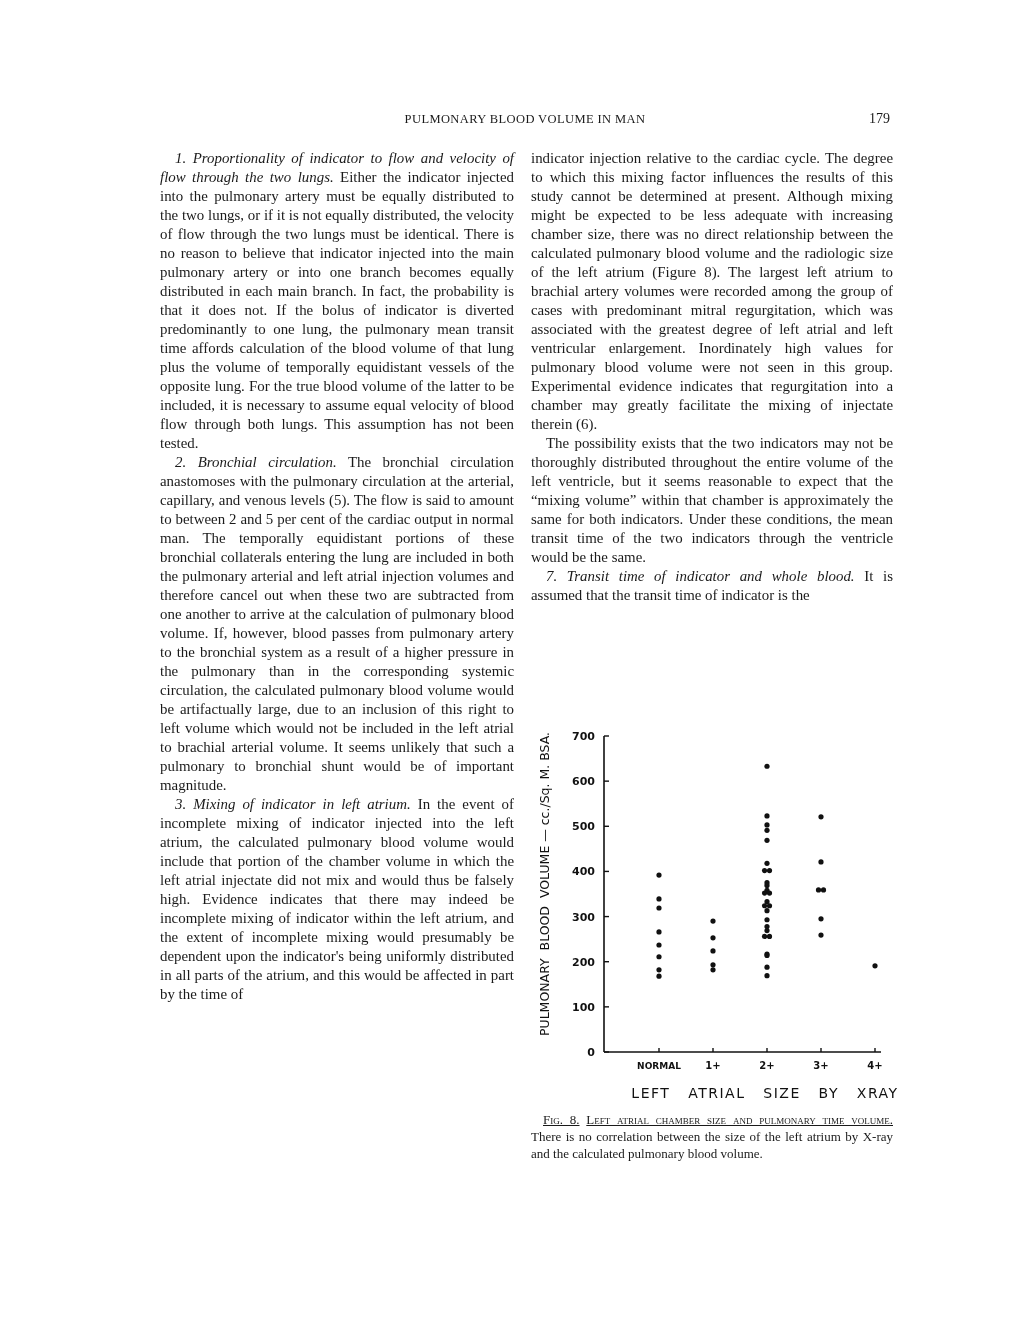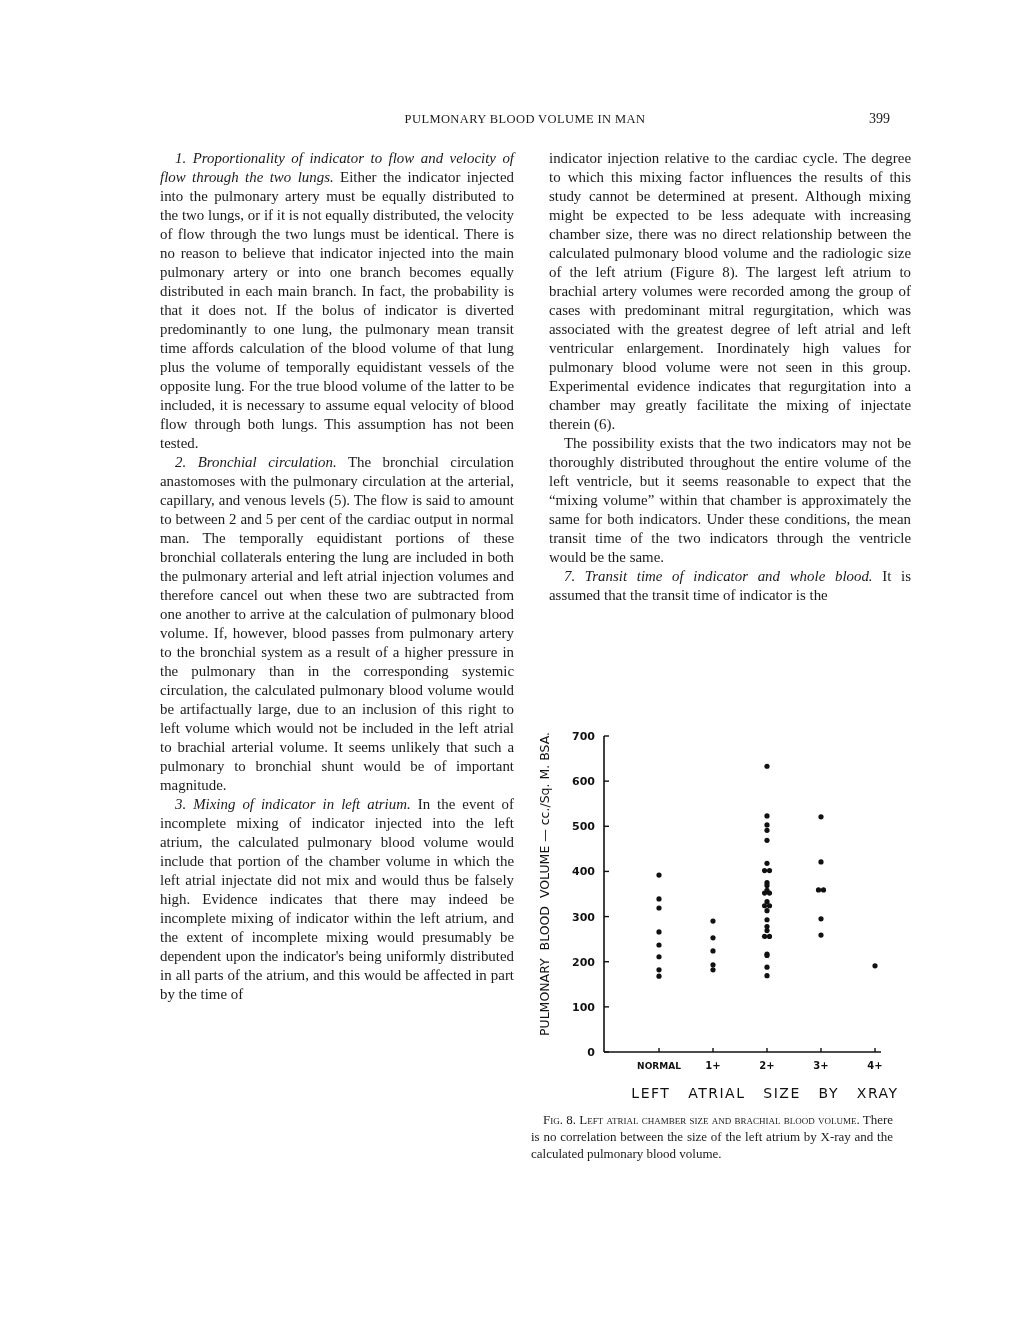--- a/index.html
+++ b/index.html
@@ -4,36 +4,36 @@
 <style>
   html, body { margin: 0; padding: 0; background: #ffffff; }
   body { width: 1020px; height: 1320px; position: relative; overflow: hidden;
          font-family: "Liberation Serif", "DejaVu Serif", serif; color: #1a1a1a; }
   .running-head { position: absolute; top: 112px; left: 160px; width: 730px; height: 20px; }
   .running-title { position: absolute; left: 0; right: 0; text-align: center; font-size: 12.5px; letter-spacing: 0.4px; }
   .page-num { position: absolute; right: 0; top: -1px; font-size: 14px; }
   .col { position: absolute; font-size: 14.9px; line-height: 19px; text-align: justify; }
   .col p { margin: 0; text-indent: 15px; }
   .col-left { left: 160px; top: 149px; width: 354px; }
-  .col-right { left: 549px; top: 149px; width: 362px; }
+  .col-right { left: 531px; top: 149px; width: 362px; }
   .col p.noindent { text-indent: 0; }
   .ital { font-style: italic; }
   .figure { position: absolute; left: 525px; top: 720px; width: 380px; height: 390px; }
   .figure svg { position: absolute; left: 0; top: 0; }
   .axis-text { font-family: "DejaVu Sans", "Liberation Sans", sans-serif; font-weight: bold; fill: #111; }
   .caption { position: absolute; left: 531px; top: 1111px; width: 362px; font-size: 13px; line-height: 17px; text-align: justify; }
-  .caption .sc { font-variant: small-caps; }
+  .caption .sc { font-variant: small-caps; text-decoration: underline; }
   .caption .lead { text-indent: 12px; display: block; }
 </style>
 </head>
 <body>
 
 <div class="running-head">
   <div class="running-title">PULMONARY BLOOD VOLUME IN MAN</div>
-  <div class="page-num">399</div>
+  <div class="page-num">179</div>
 </div>
 
 <div class="col col-left">
   <p><span class="ital">1. Proportionality of indicator to flow and velocity of flow through the two lungs.</span><span> Either the indicator injected into the pulmonary artery must be equally distributed to the two lungs, or if it is not equally distributed, the velocity of flow through the two lungs must be identical. There is no reason to believe that indicator injected into the main pulmonary artery or into one branch becomes equally distributed in each main branch. In fact, the probability is that it does not. If the bolus of indicator is diverted predominantly to one lung, the pulmonary mean transit time affords calculation of the blood volume of that lung plus the volume of temporally equidistant vessels of the opposite lung. For the true blood volume of the latter to be included, it is necessary to assume equal velocity of blood flow through both lungs. This assumption has not been tested.</span></p>
   <p><span class="ital">2. Bronchial circulation.</span><span> The bronchial circulation anastomoses with the pulmonary circulation at the arterial, capillary, and venous levels (5). The flow is said to amount to between 2 and 5 per cent of the cardiac output in normal man. The temporally equidistant portions of these bronchial collaterals entering the lung are included in both the pulmonary arterial and left atrial injection volumes and therefore cancel out when these two are subtracted from one another to arrive at the calculation of pulmonary blood volume. If, however, blood passes from pulmonary artery to the bronchial system as a result of a higher pressure in the pulmonary than in the corresponding systemic circulation, the calculated pulmonary blood volume would be artifactually large, due to an inclusion of this right to left volume which would not be included in the left atrial to brachial arterial volume. It seems unlikely that such a pulmonary to bronchial shunt would be of important magnitude.</span></p>
   <p><span class="ital">3. Mixing of indicator in left atrium.</span><span> In the event of incomplete mixing of indicator injected into the left atrium, the calculated pulmonary blood volume would include that portion of the chamber volume in which the left atrial injectate did not mix and would thus be falsely high. Evidence indicates that there may indeed be incomplete mixing of indicator within the left atrium, and the extent of incomplete mixing would presumably be dependent upon the indicator's being uniformly distributed in all parts of the atrium, and this would be affected in part by the time of</span></p>
 </div>
 
 <div class="col col-right">
   <p class="noindent">indicator injection relative to the cardiac cycle. The degree to which this mixing factor influences the results of this study cannot be determined at present. Although mixing might be expected to be less adequate with increasing chamber size, there was no direct relationship between the calculated pulmonary blood volume and the radiologic size of the left atrium (Figure 8). The largest left atrium to brachial artery volumes were recorded among the group of cases with predominant mitral regurgitation, which was associated with the greatest degree of left atrial and left ventricular enlargement. Inordinately high values for pulmonary blood volume were not seen in this group. Experimental evidence indicates that regurgitation into a chamber may greatly facilitate the mixing of injectate therein (6).</p>
@@ -124,14 +124,14 @@
         <circle cx="298.5" cy="169.93714285714285" r="2.6" fill="#111"></circle>
         <circle cx="296" cy="198.82857142857142" r="2.6" fill="#111"></circle>
         <circle cx="296" cy="215.07999999999998" r="2.6" fill="#111"></circle>
         <circle cx="350" cy="245.77714285714285" r="2.6" fill="#111"></circle>
       </g>
     <text id="xlabel" class="axis-text" font-size="14" font-weight="normal" text-anchor="middle" letter-spacing="1.5" style="white-space:pre;font-weight:normal" x="240" y="378">LEFT   ATRIAL   SIZE   BY   XRAY</text>
   </svg>
 </div>
 
 <div class="caption">
-  <span class="lead"><span class="sc">Fig. 8.</span> <span class="sc">Left atrial chamber size and brachial blood volume.</span><span> There is no correlation between the size of the left atrium by X-ray and the calculated pulmonary blood volume.</span></span>
+  <span class="lead"><span class="sc">Fig. 8.</span> <span class="sc">Left atrial chamber size and pulmonary time volume.</span><span> There is no correlation between the size of the left atrium by X-ray and the calculated pulmonary blood volume.</span></span>
 </div>
 
 </body></html>

